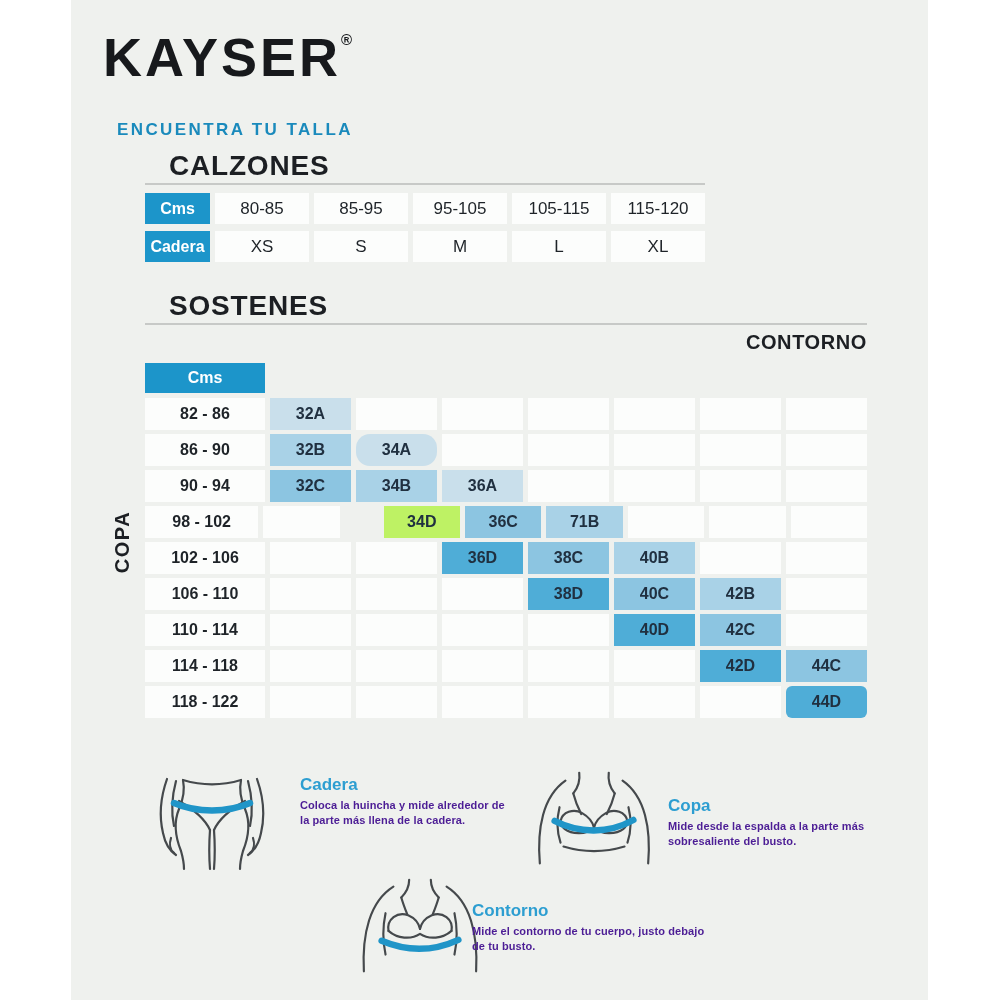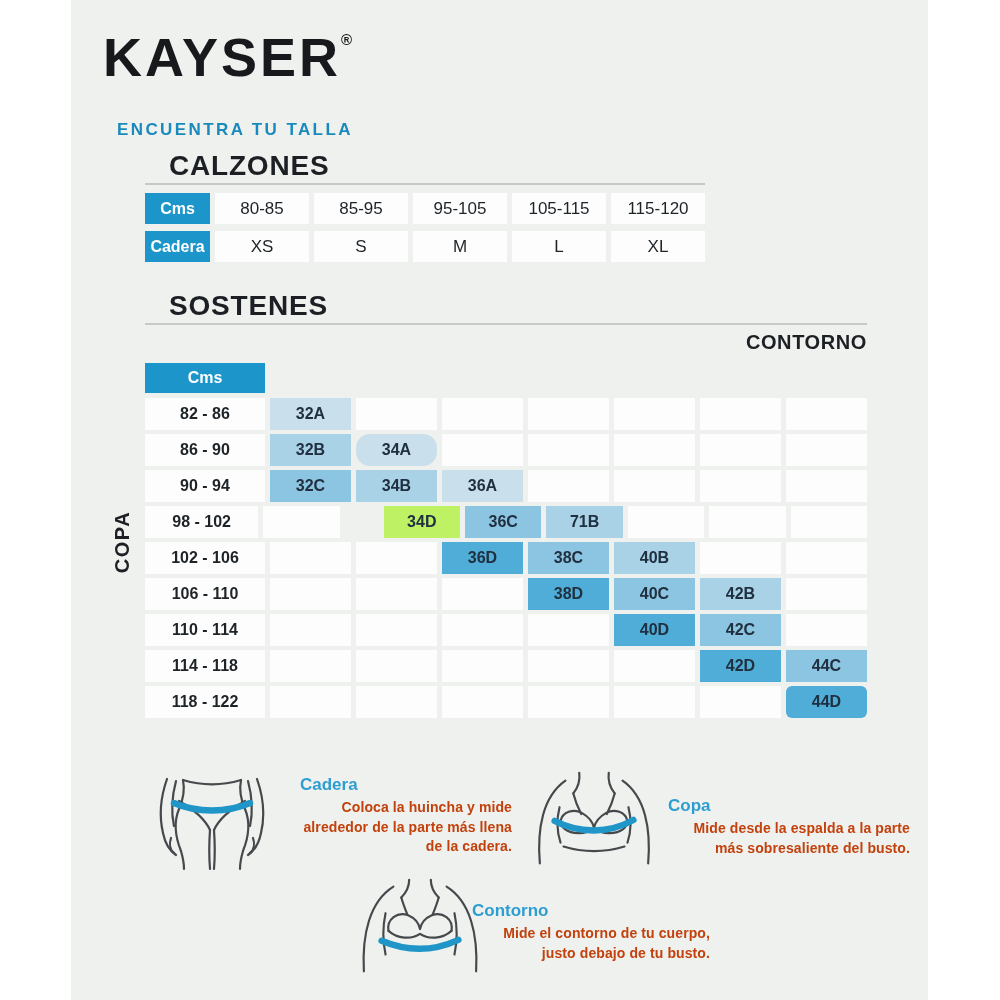--- a/index.html
+++ b/index.html
@@ -65,21 +65,21 @@
     white-space:nowrap;
   }
 
   
   .g-art { position:absolute; }
   .g-art svg { display:block; width:100%; height:100%; }
   .ln { fill:none; stroke:#45494c; stroke-width:2.2; stroke-linecap:round; stroke-linejoin:round; }
   .band { fill:none; stroke:var(--band-blue,#2095c8); stroke-width:6.5; stroke-linecap:round; }
   .g-text { position:absolute; }
   .g-title { font-size:17px; font-weight:700; color:var(--guide-blue,#2d9ed1); margin-bottom:3px; }
-  .g-desc { font-size:14px; font-weight:700; line-height:1.4; color:#c2410c; letter-spacing:0.1px;text-align:right; }
+  .g-desc { font-size:11px; font-weight:700; line-height:1.4; color:#4c1d95; letter-spacing:0.1px; }
 
   #g1-art { left:133px; top:776px; width:158px; height:95px; }
   #g1-text { left:300px; top:775px; width:212px; }
   #g2-art { left:530px; top:770px; width:128px; height:97px; }
   #g2-text { left:668px; top:796px; width:242px; }
   #g3-art { left:356px; top:878px; width:128px; height:97px; }
   #g3-text { left:472px; top:901px; width:238px; }
 </style>
 </head>
 <body>

